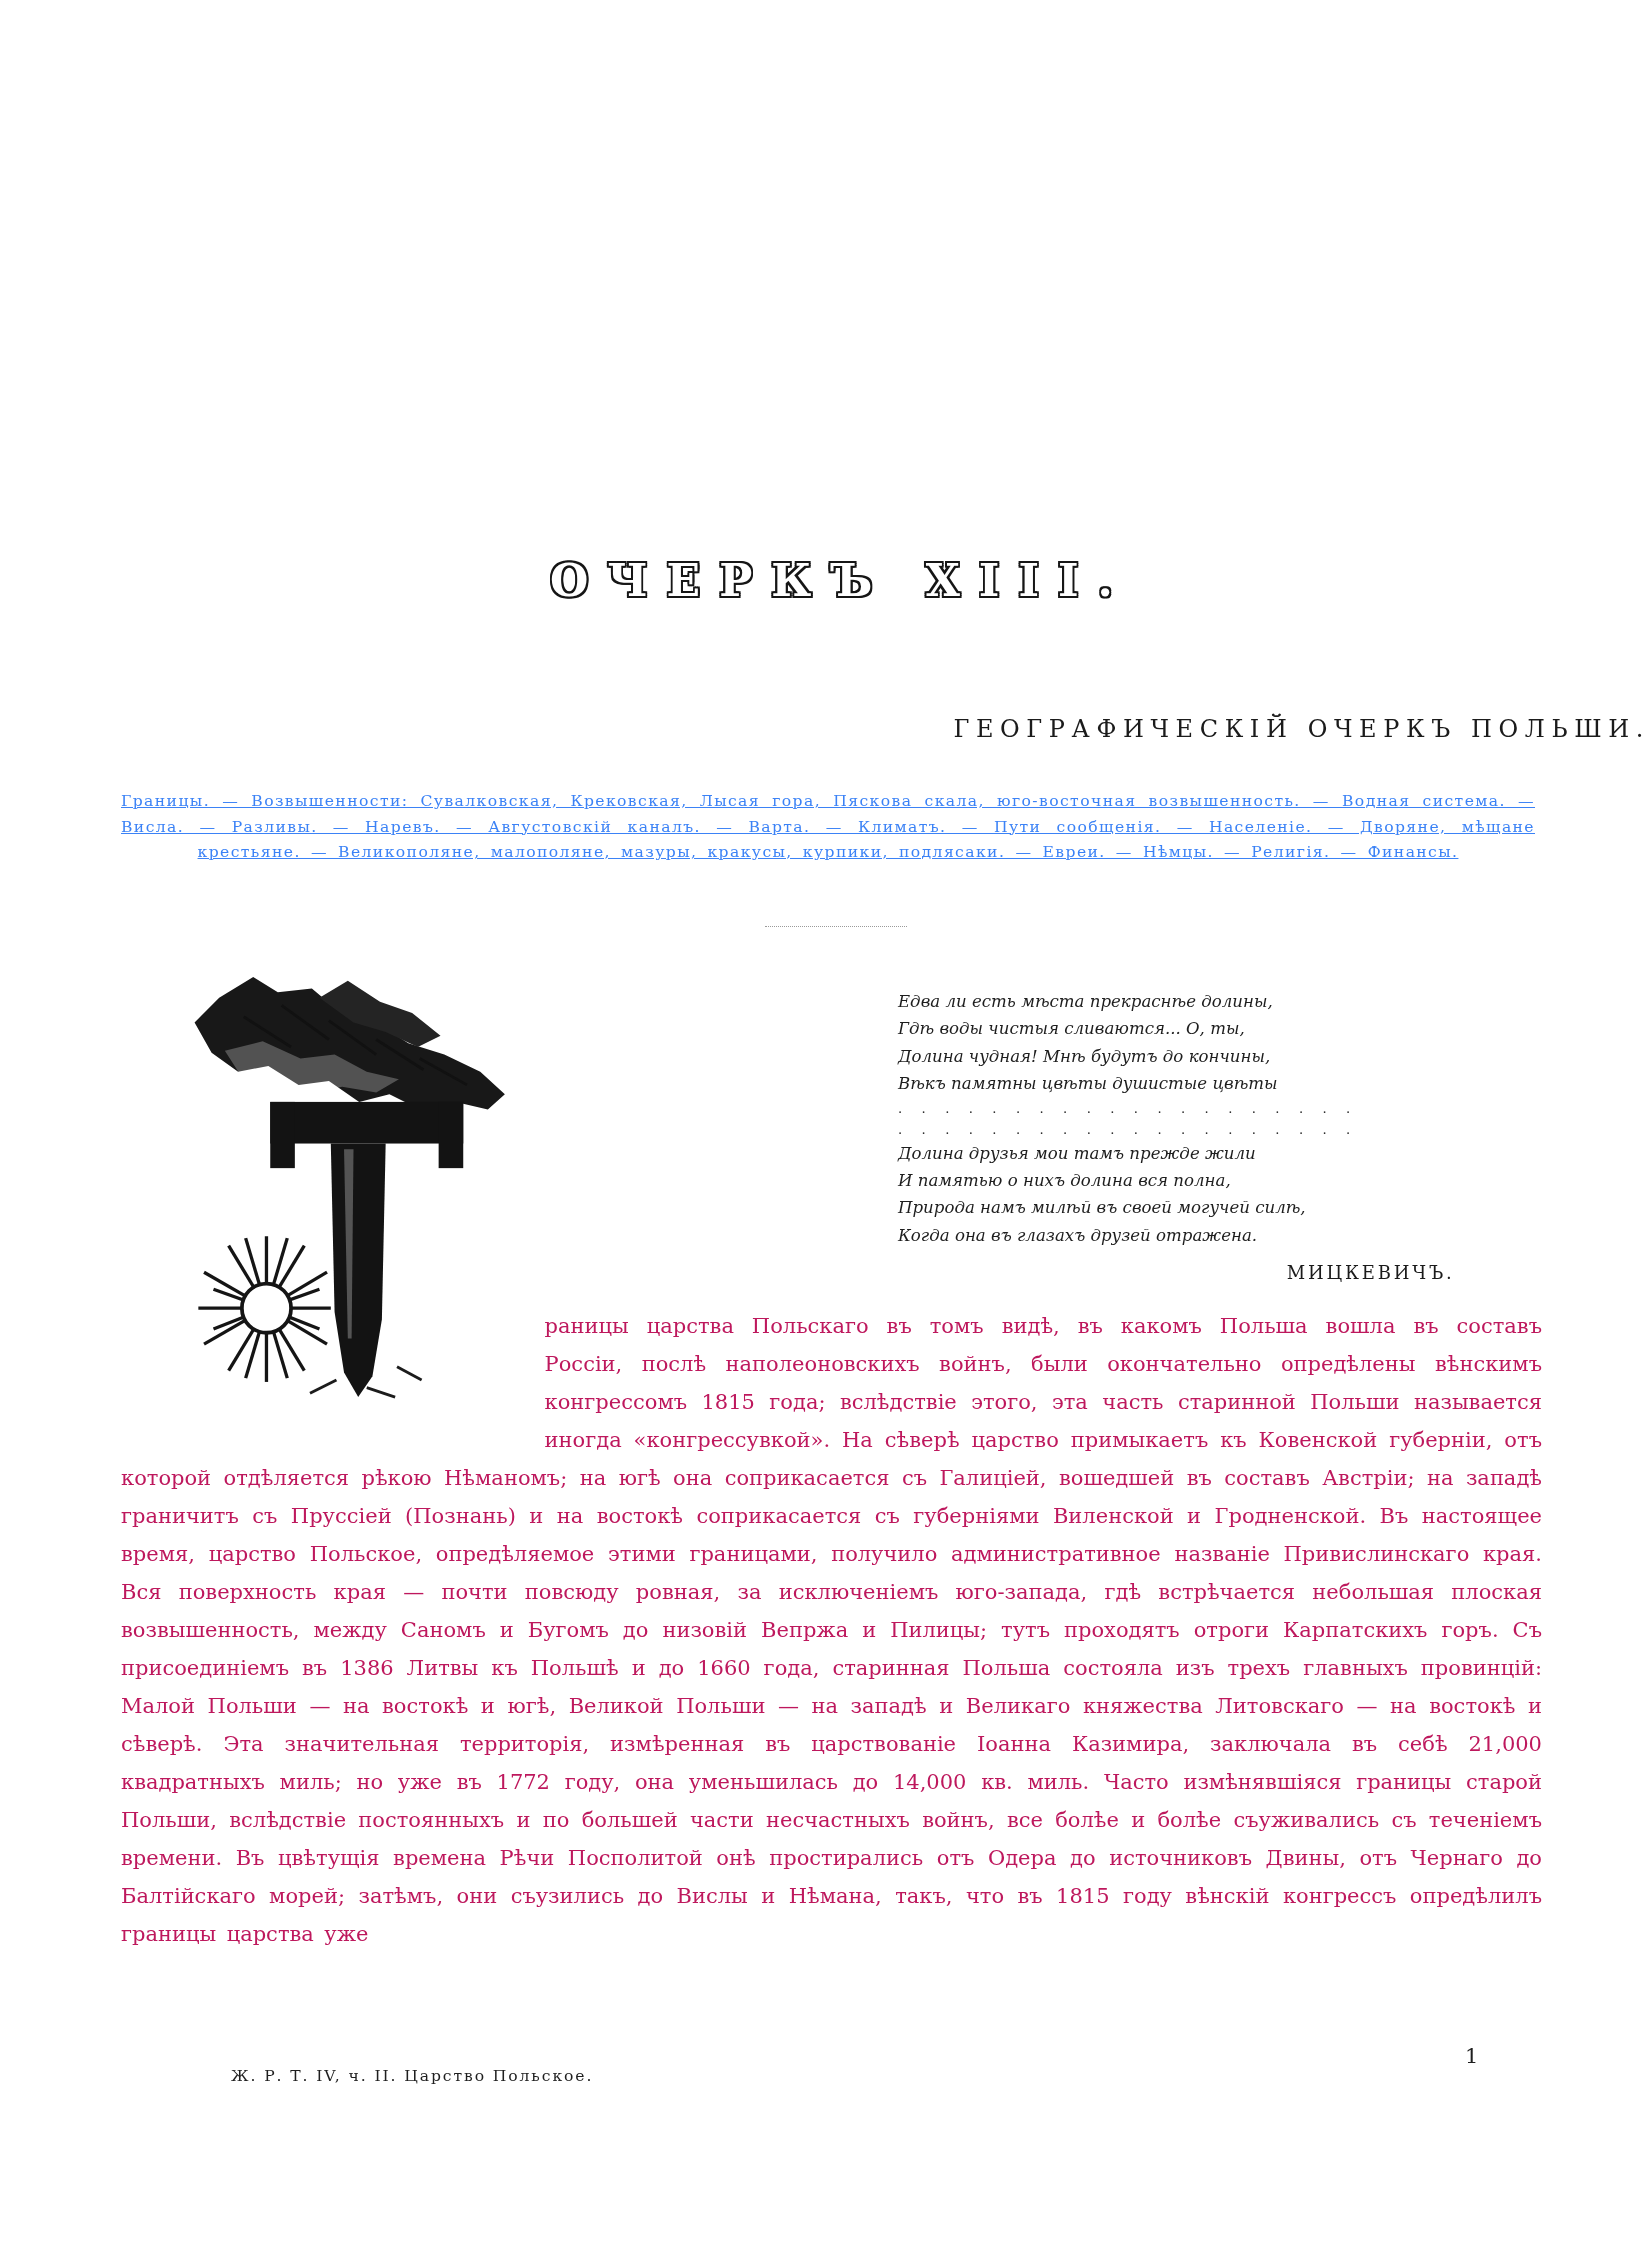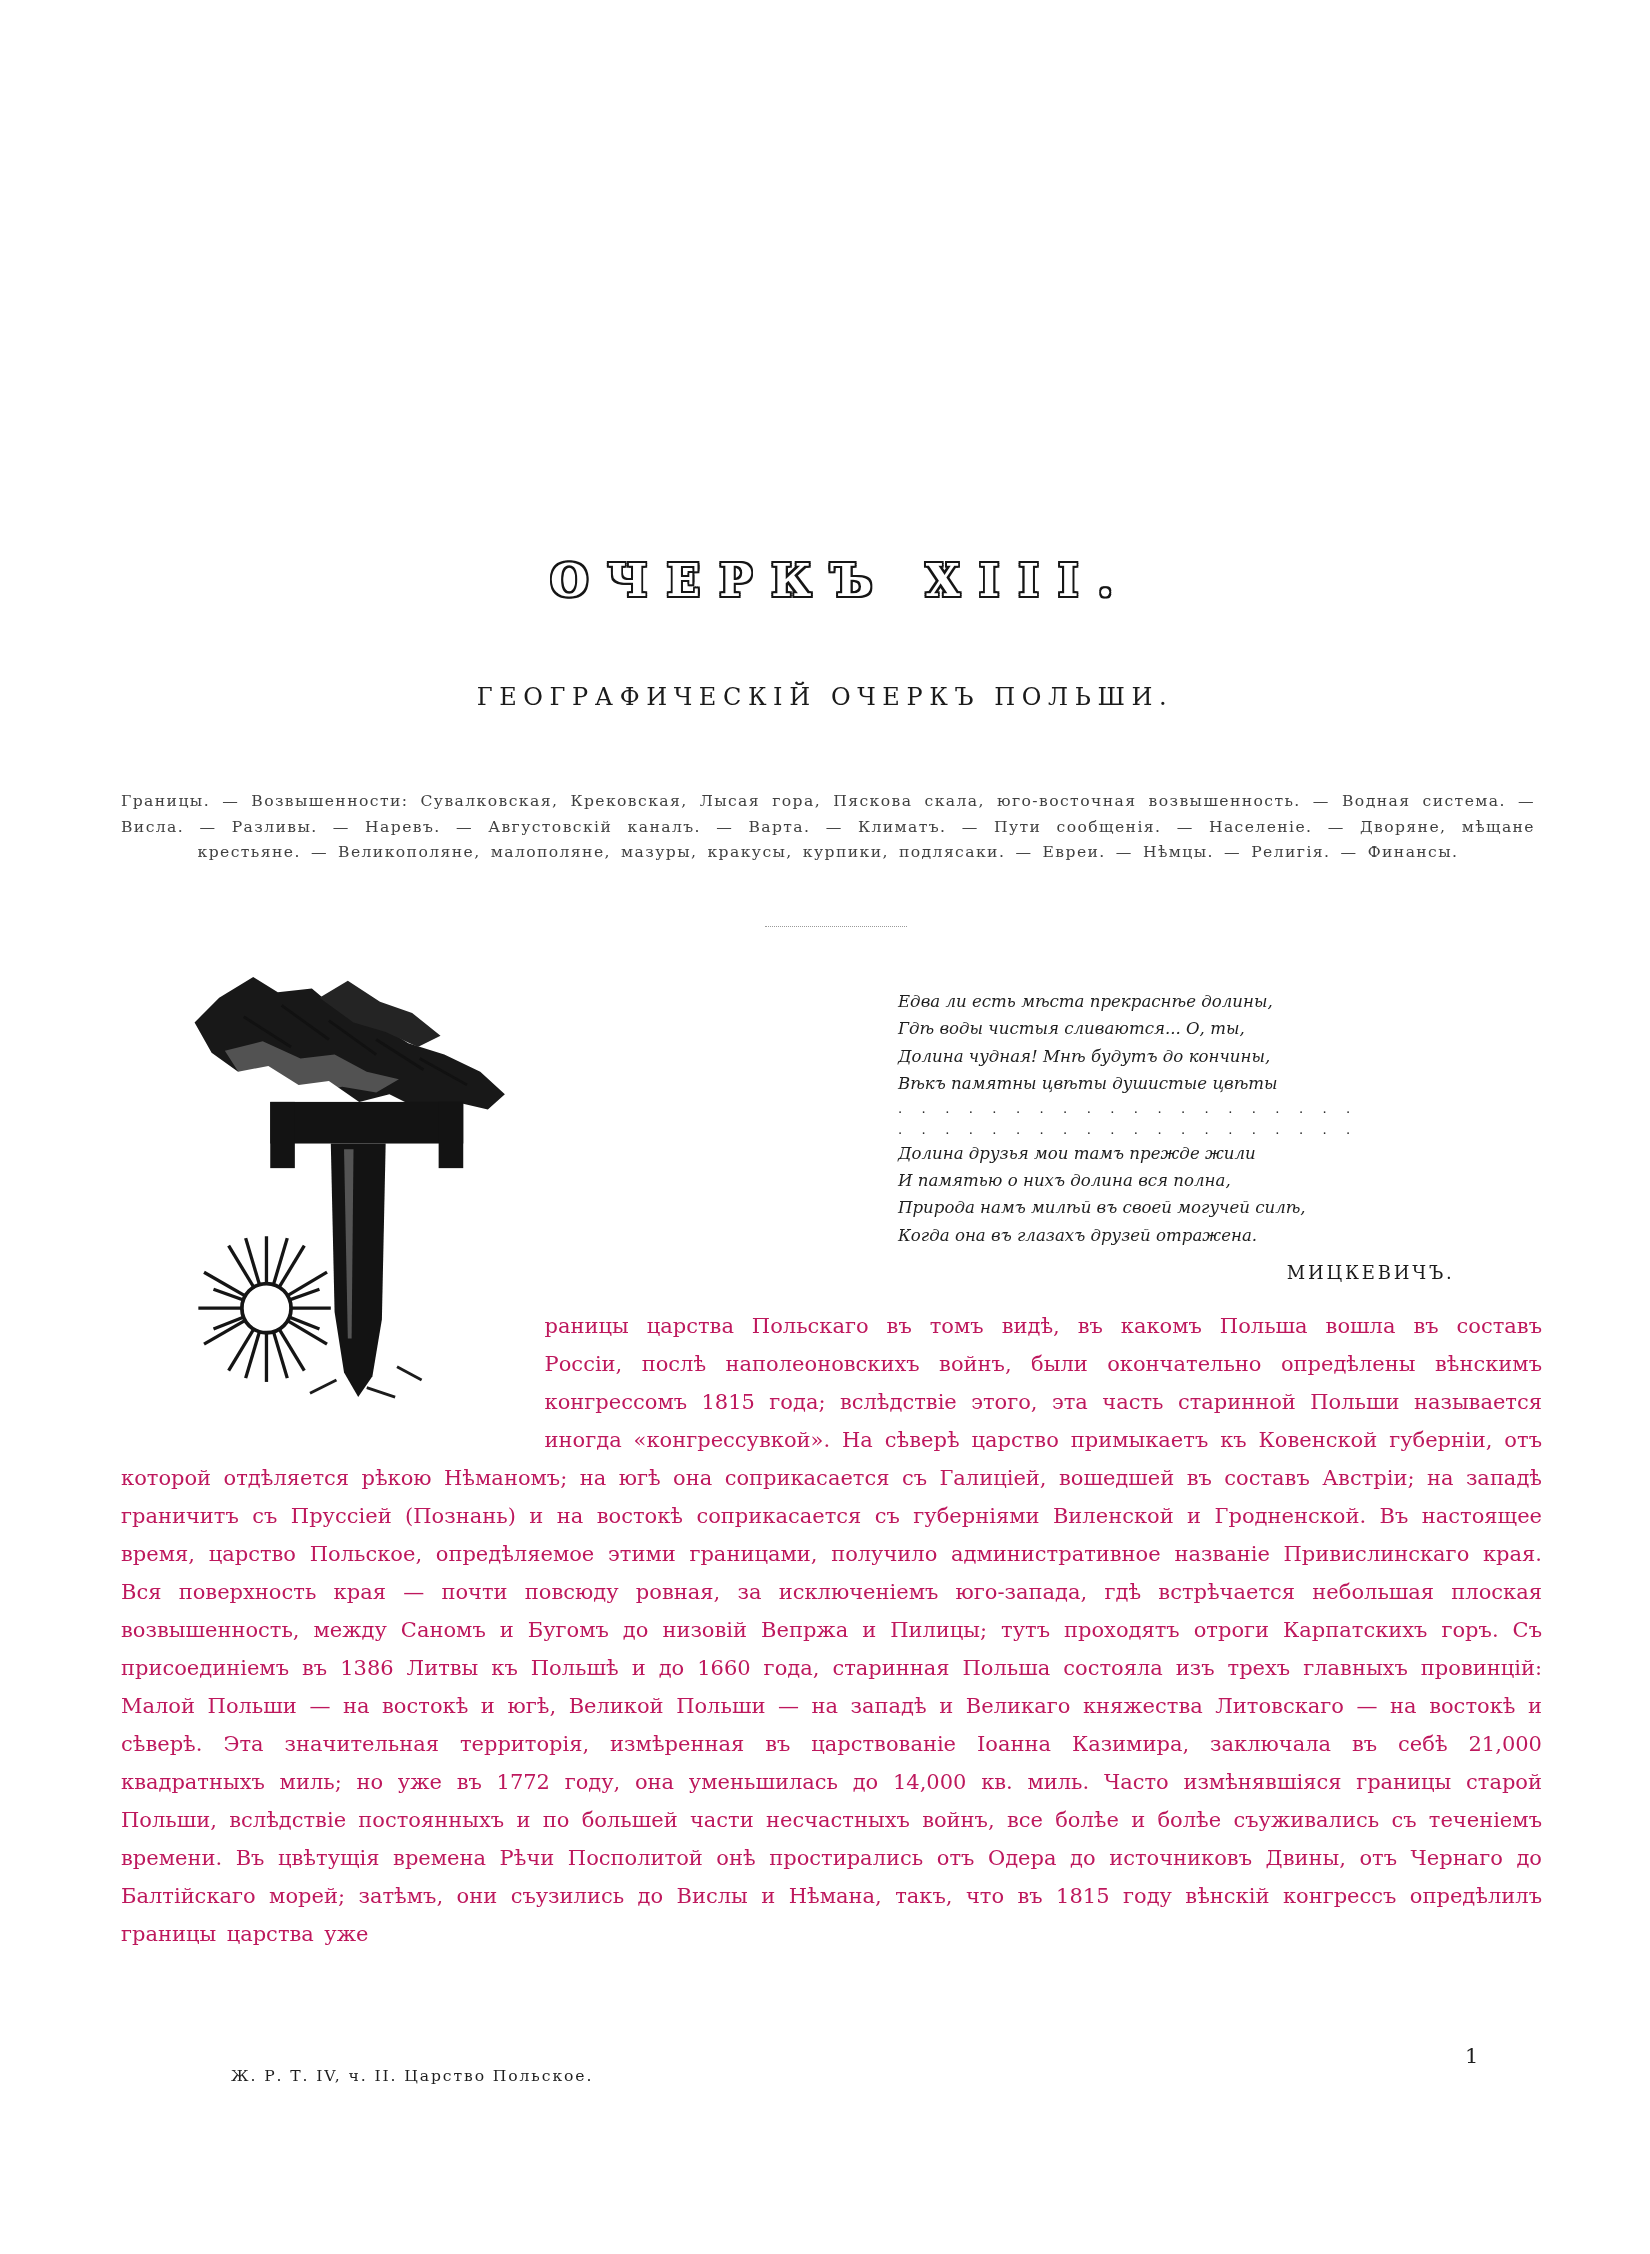--- a/index.html
+++ b/index.html
@@ -25,40 +25,41 @@
     font-weight: bold;
     letter-spacing: 19px;
     color: #ffffff;
     text-shadow:
       1.9px 0 0 #161616, -1.9px 0 0 #161616, 0 1.9px 0 #161616, 0 -1.9px 0 #161616,
       1.9px 1.9px 0 #161616, -1.9px -1.9px 0 #161616, 1.9px -1.9px 0 #161616, -1.9px 1.9px 0 #161616;
     padding-left: 16px;
   }
   .page-subtitle {
     position: absolute;
-    top: 683px;
+    top: 715px;
     left: 0;
     width: 100%;
-    text-align: center;
+    text-align: right;
     font-size: 24px;
     letter-spacing: 6.6px;
     color: #1b1b1b;
   }
   .chapter-summary {
     position: absolute;
     top: 789px;
     left: 121px;
     width: 1414px;
     font-size: 15.6px;
     line-height: 25.6px;
     letter-spacing: 1.4px;
     word-spacing: 3.8px;
     text-align: justify;
     text-align-last: center;
-    color: #404040;
+    color: #3b82f6;
+    text-decoration: underline;
   }
   .section-divider {
     position: absolute;
     top: 926px;
     left: 765px;
     width: 142px;
     border-top: 1.9px dotted #9a9a9a;
   }
   .content {
     position: absolute;

